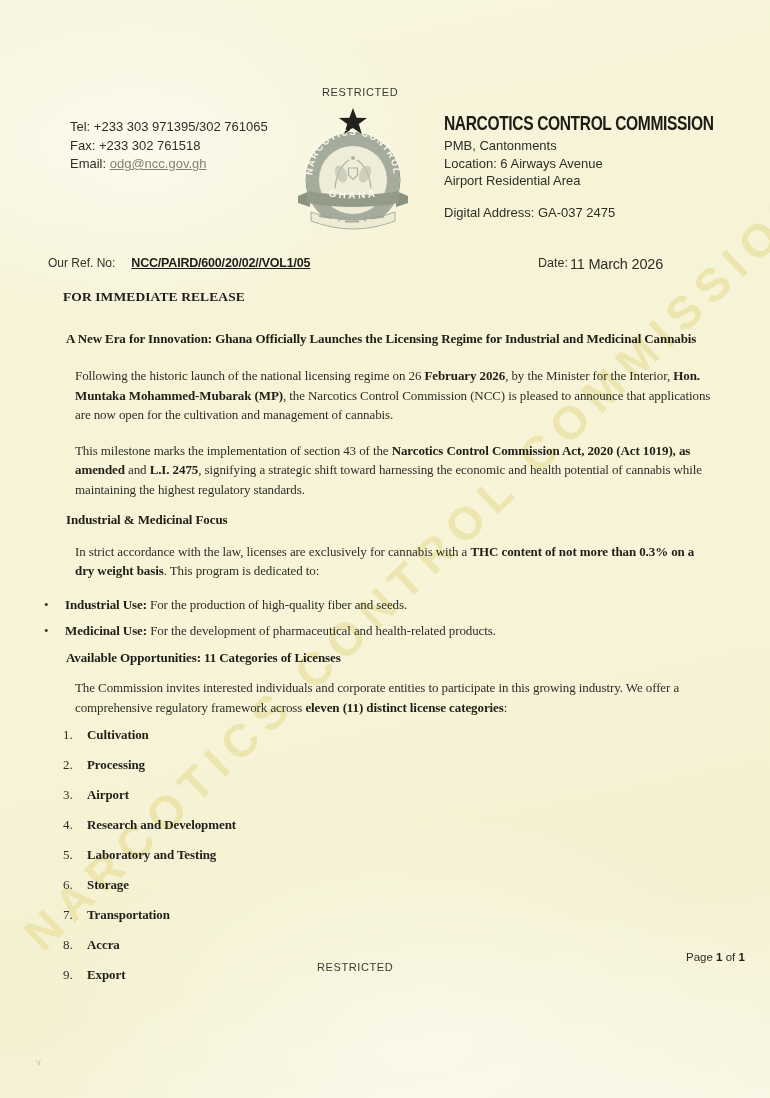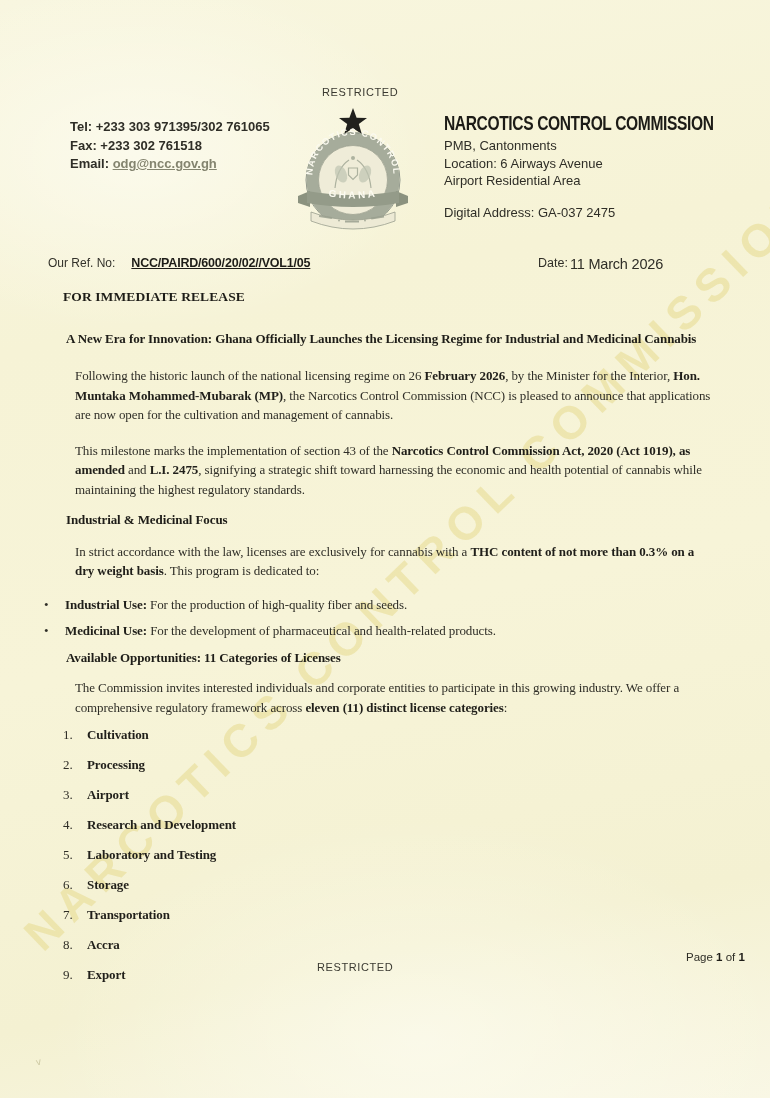--- a/index.html
+++ b/index.html
@@ -22,21 +22,21 @@
     font-weight:bold;font-size:46px;letter-spacing:9px;
     color:rgba(224,208,110,.38);
     white-space:nowrap;text-align:center;
     user-select:none;pointer-events:none;
   }
   .restricted-top{position:absolute;left:322px;top:86px;font-size:11px;letter-spacing:.6px;color:#3a3931;}
   .restricted-bottom{position:absolute;left:317px;top:961px;font-size:11px;letter-spacing:.6px;color:#3a3931;}
   .page-number{position:absolute;left:686px;top:951px;font-size:11.5px;color:#2f2e27;}
   .page-number .b{font-weight:bold;color:#1e1d18;}
 
-  .contact{position:absolute;left:70px;top:118px;font-size:13px;line-height:18.5px;font-weight:bold;}
+  .contact{position:absolute;left:70px;top:118px;font-size:13px;line-height:18.5px;}
   .contact .email-link{color:#84846f;text-decoration:underline;}
 
   .logo{position:absolute;left:297px;top:106px;width:112px;height:134px;}
 
   .org-block{position:absolute;left:444px;top:112px;width:300px;}
   .org-name{
     font-weight:800;font-size:20.5px;line-height:22px;color:#1c1b16;
     letter-spacing:-.5px;transform:scaleX(.76);transform-origin:left center;
     white-space:nowrap;font-family:"Liberation Sans",sans-serif;
   }

